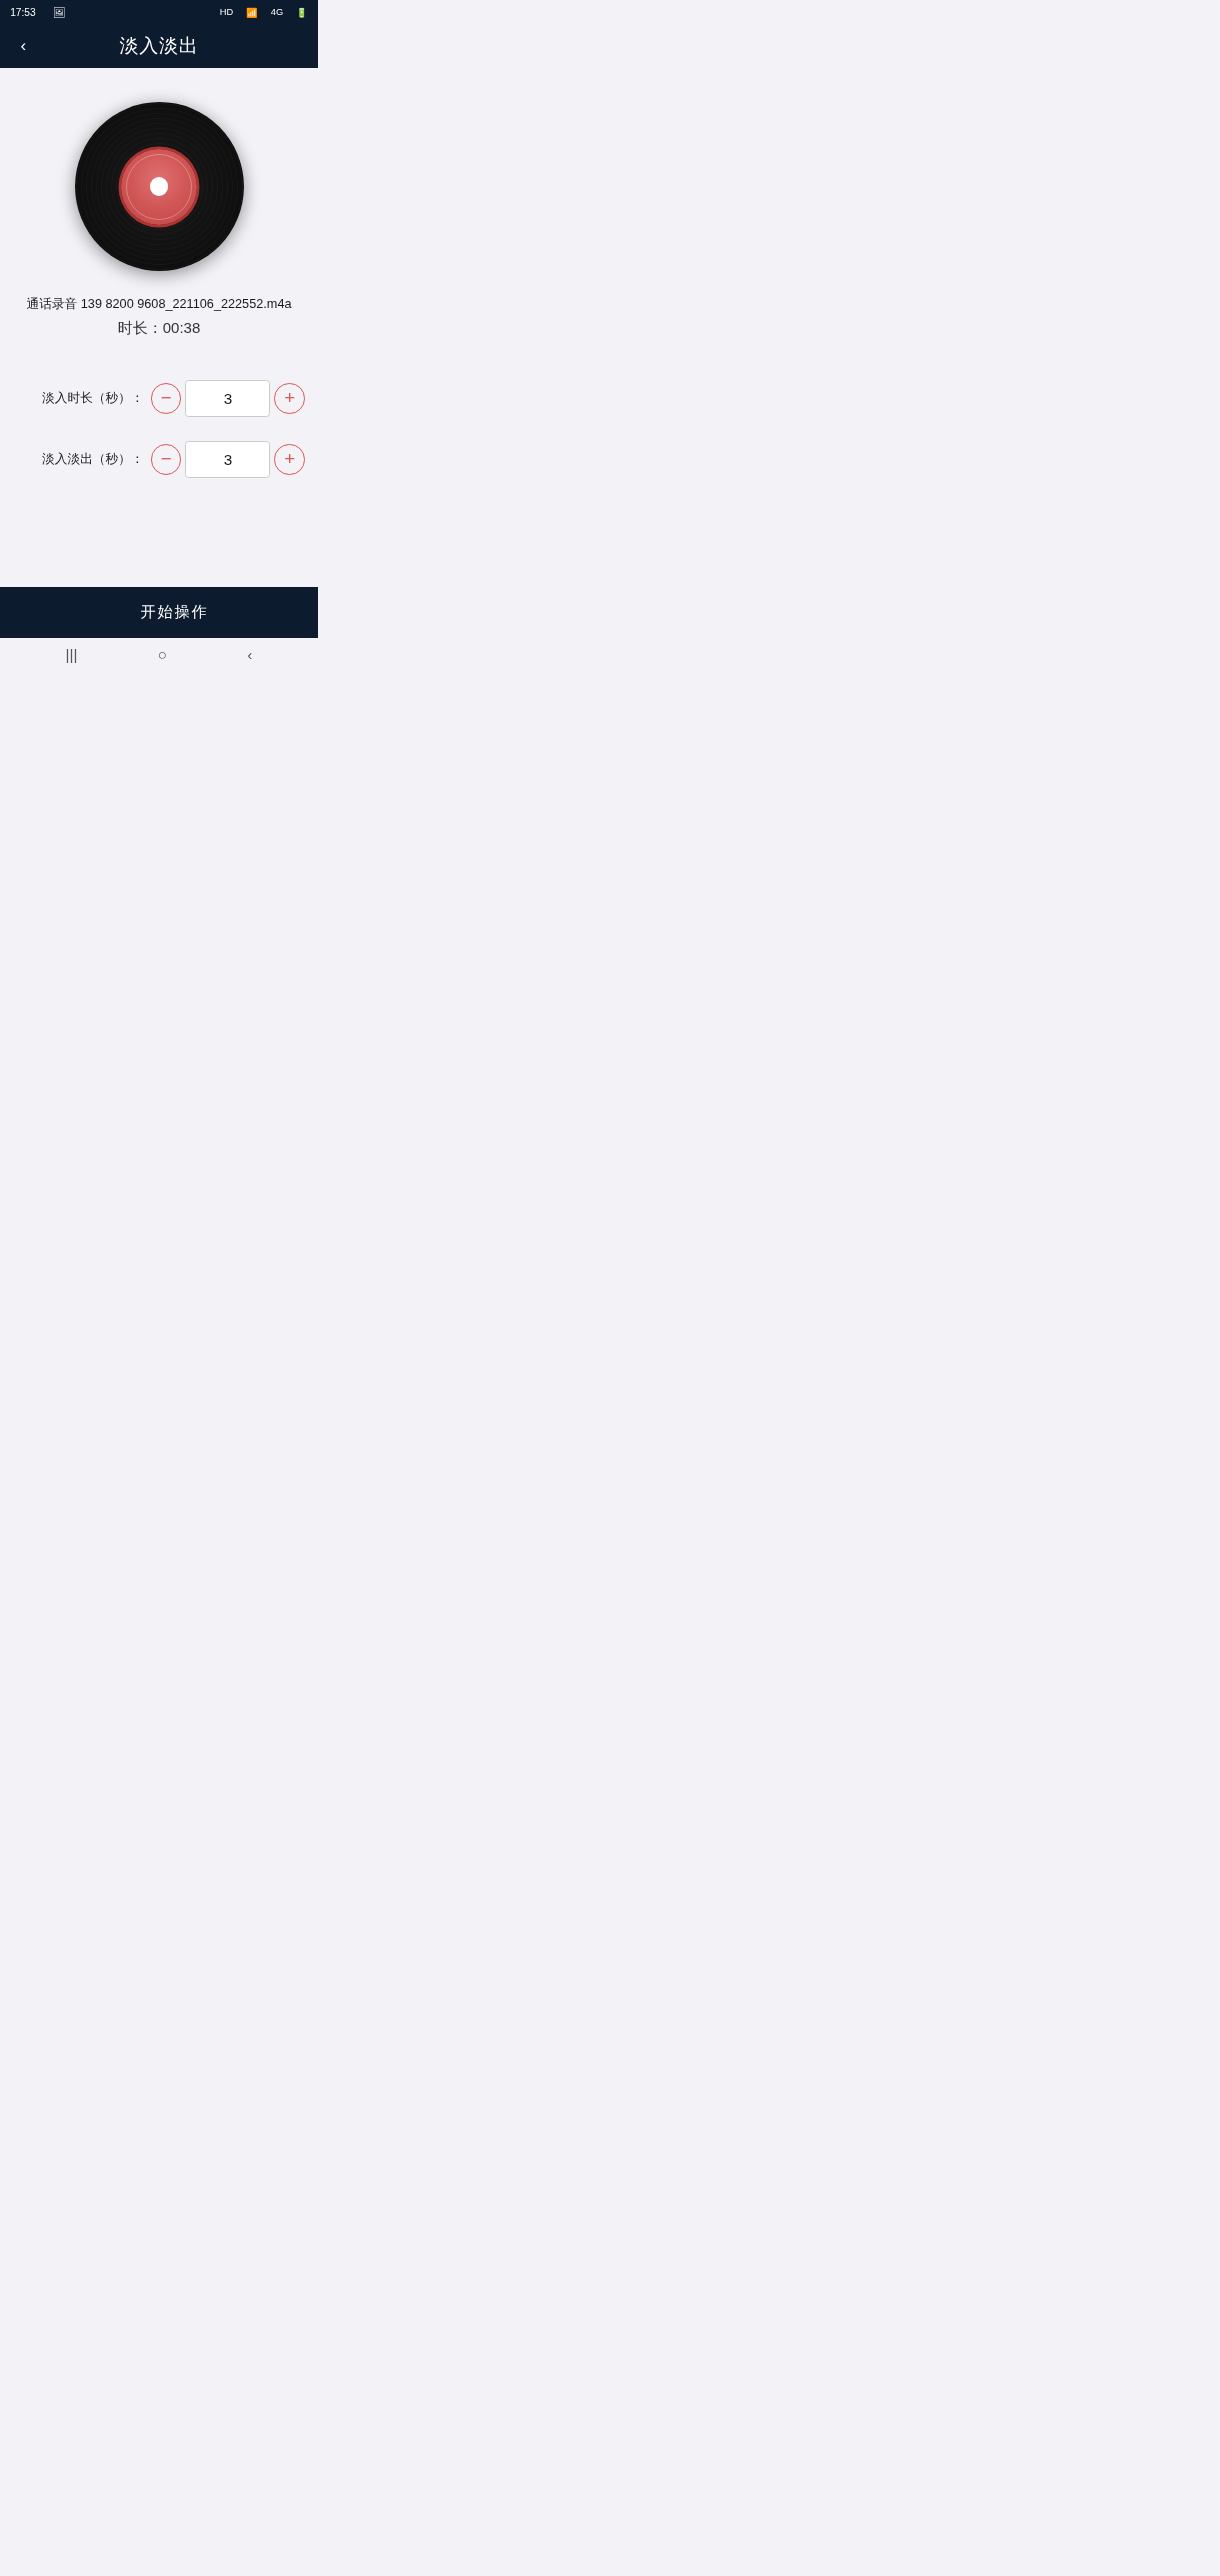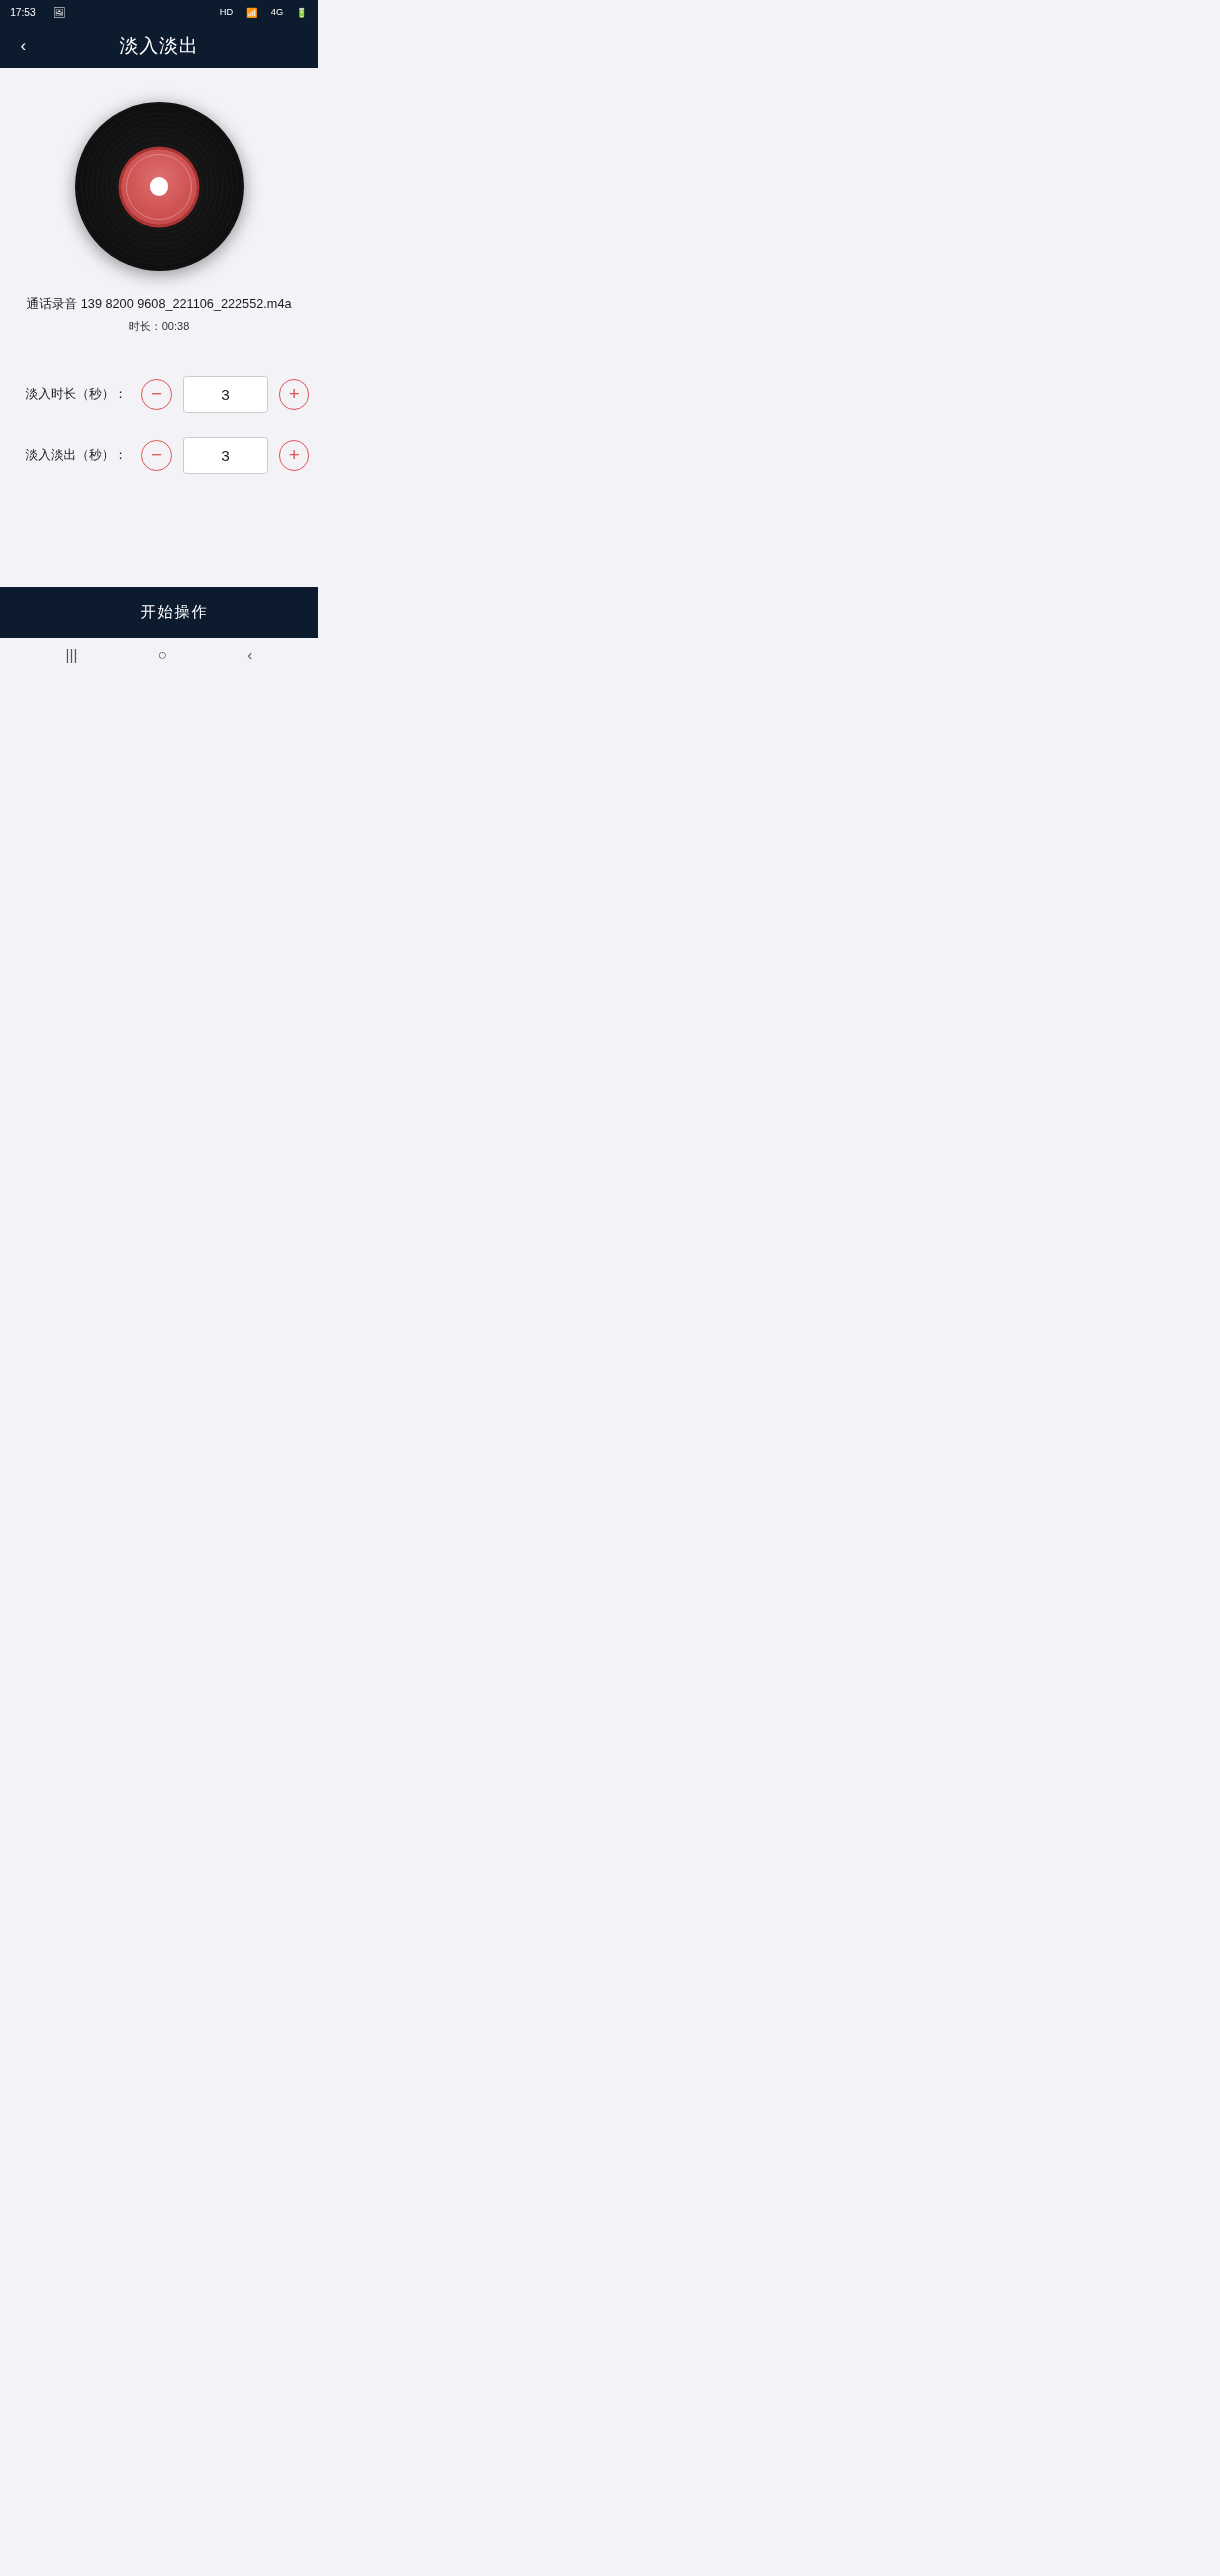--- a/index.html
+++ b/index.html
@@ -163,38 +163,40 @@
     
     .file-name {
       font-size: 12.7px;
       color: #1a1a1a;
       text-align: center;
       margin-bottom: 5.1px;
       line-height: 1.5;
     }
 
     .file-duration {
-      font-size: 11px;
+      font-size: 15px;
       color: #333;
       margin-bottom: 42px;
     }
 
     
     .controls-section {
       width: 100%;
       display: flex;
       flex-direction: column;
       gap: 24px;
       padding: 0 8.5px;
     }
 
     .control-row {
       display: flex;
       align-items: center;
-      gap: 11px;
+      justify-content: center;
+      gap: 4px;
+      margin-left: 29px;
     }
 
     .control-label {
       font-size: 12.7px;
       color: #1a1a1a;
       white-space: nowrap;
       margin-right: 3.4px;
     }
 
     .control-minus,

